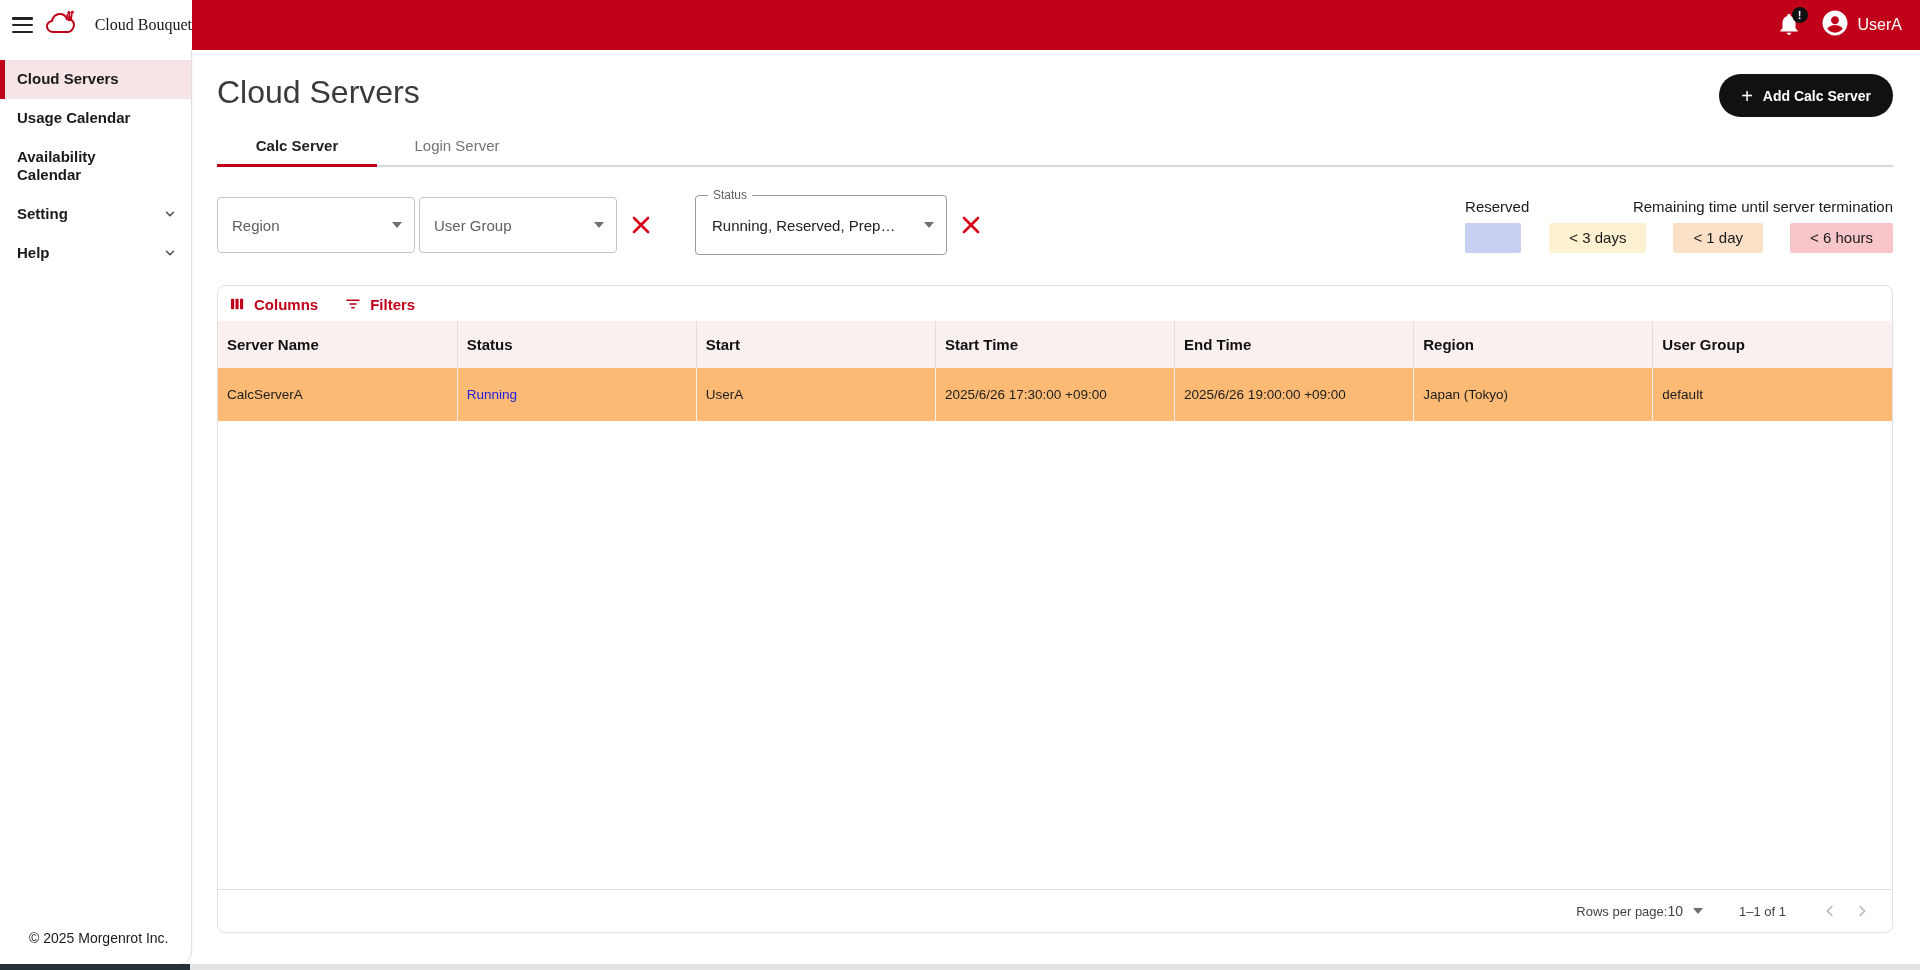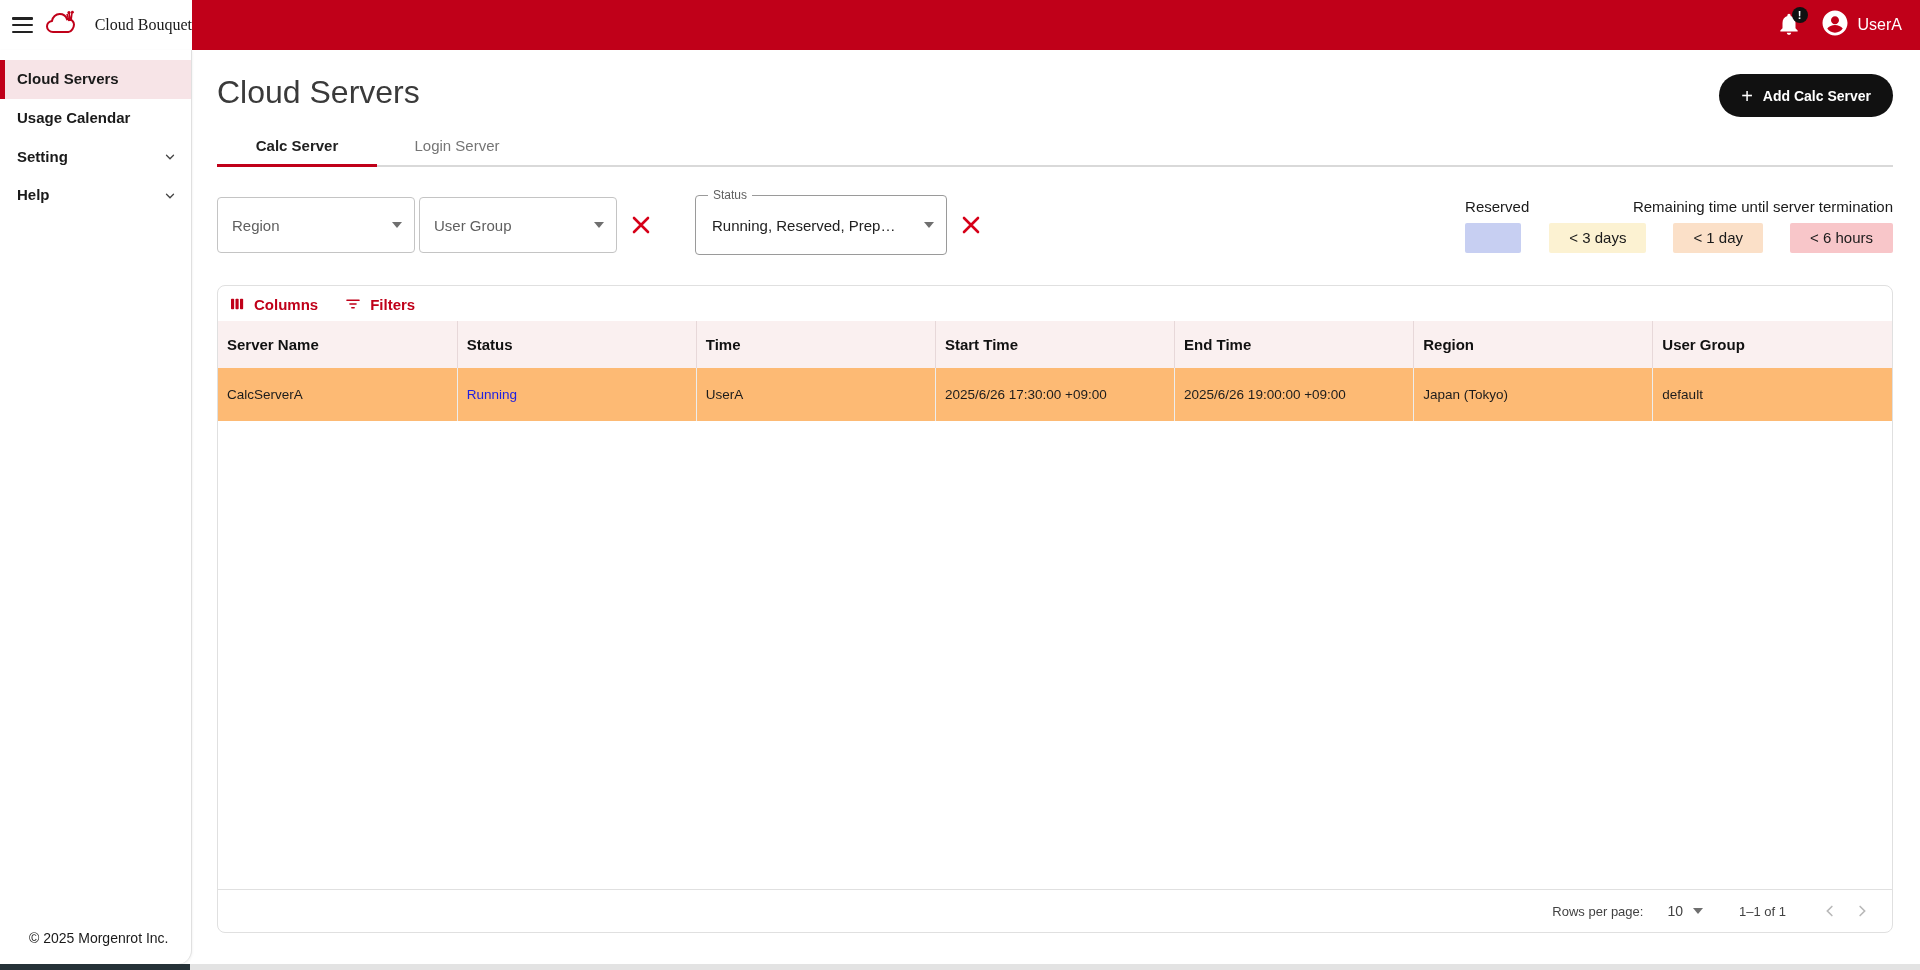--- a/index.html
+++ b/index.html
@@ -90,21 +90,21 @@
   thead th:last-child { border-right:none; }
   tbody td { background:#fdba74; font-size:13.5px; color:#1c1c1c; padding:19px 8px 19px 9px;
     border-right:1px solid rgba(0,0,0,0.07); white-space:nowrap; overflow:hidden; }
   tbody td:last-child { border-right:none; }
   .link { color:#2020e0; cursor:pointer; }
   .table-empty { flex:1; background:#fff; }
 
   
   .pagination { border-top:1px solid #e0e0e0; height:43px; display:flex; align-items:center;
     justify-content:flex-end; gap:0; padding-right:14px; font-size:13px; color:#424242; }
-  .rpp-label { margin-right:24px; }
+  .rpp-label { }
   .rpp-value { display:flex; align-items:center; gap:10px; cursor:pointer; margin-right:36px; font-size:14px; }
   .range { margin-right:28px; }
   .pg-btn { width:32px; height:32px; display:flex; align-items:center; justify-content:center; cursor:default; }
 
   
   .hscroll { position:absolute; left:0; bottom:0; width:1920px; height:6px; background:#e3e3e3; }
   .hscroll .thumb { width:190px; height:6px; background:#263238; }
 </style>
 </head>
 <body>
@@ -150,20 +150,23 @@
 
 <div class="shell">
 
   <nav class="sidebar">
     <div class="nav">
       <div class="nav-item active">
         <span>Cloud Servers</span>
       </div>
       <div class="nav-item">
         <span>Usage Calendar</span>
+      </div>
+      <div class="nav-item">
+        <span style="max-width:140px;">Availability Calendar</span>
       </div>
       <div class="nav-item">
         <span>Setting</span>
         <svg class="chev" viewBox="0 0 24 24" fill="none">
             <path d="M6 9l6 6 6-6" stroke="#444" stroke-width="2.2" stroke-linecap="round"></path>
           </svg>
       </div>
       <div class="nav-item">
         <span>Help</span>
         <svg class="chev" viewBox="0 0 24 24" fill="none">
@@ -245,21 +248,21 @@
           </svg>
           <span>Filters</span>
         </button>
       </div>
 
       <table>
         <thead>
           <tr>
             <th>Server Name</th>
             <th>Status</th>
-            <th>Time</th>
+            <th>Start</th>
             <th>Start Time</th>
             <th>End Time</th>
             <th>Region</th>
             <th>User Group</th>
           </tr>
         </thead>
         <tbody>
           <tr>
             <td>CalcServerA</td>
             <td><span class="link">Running</span></td>

